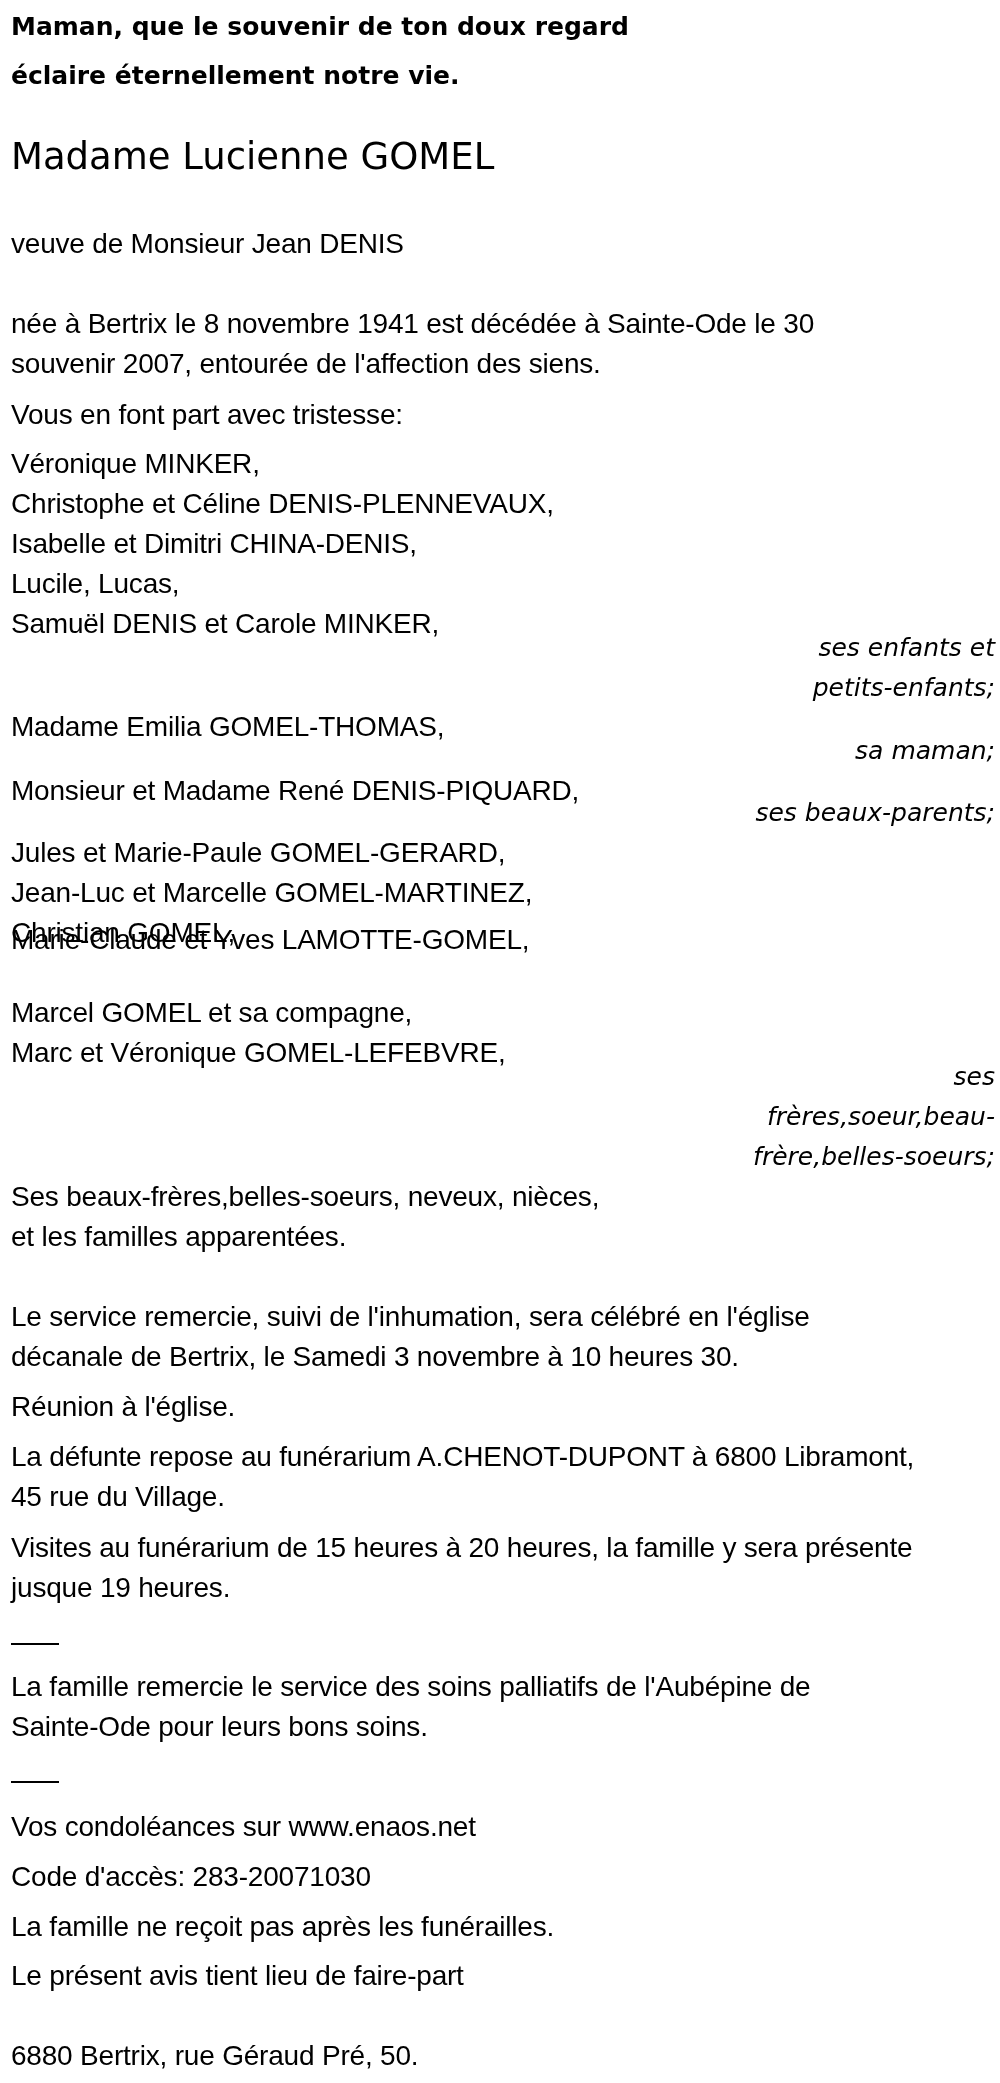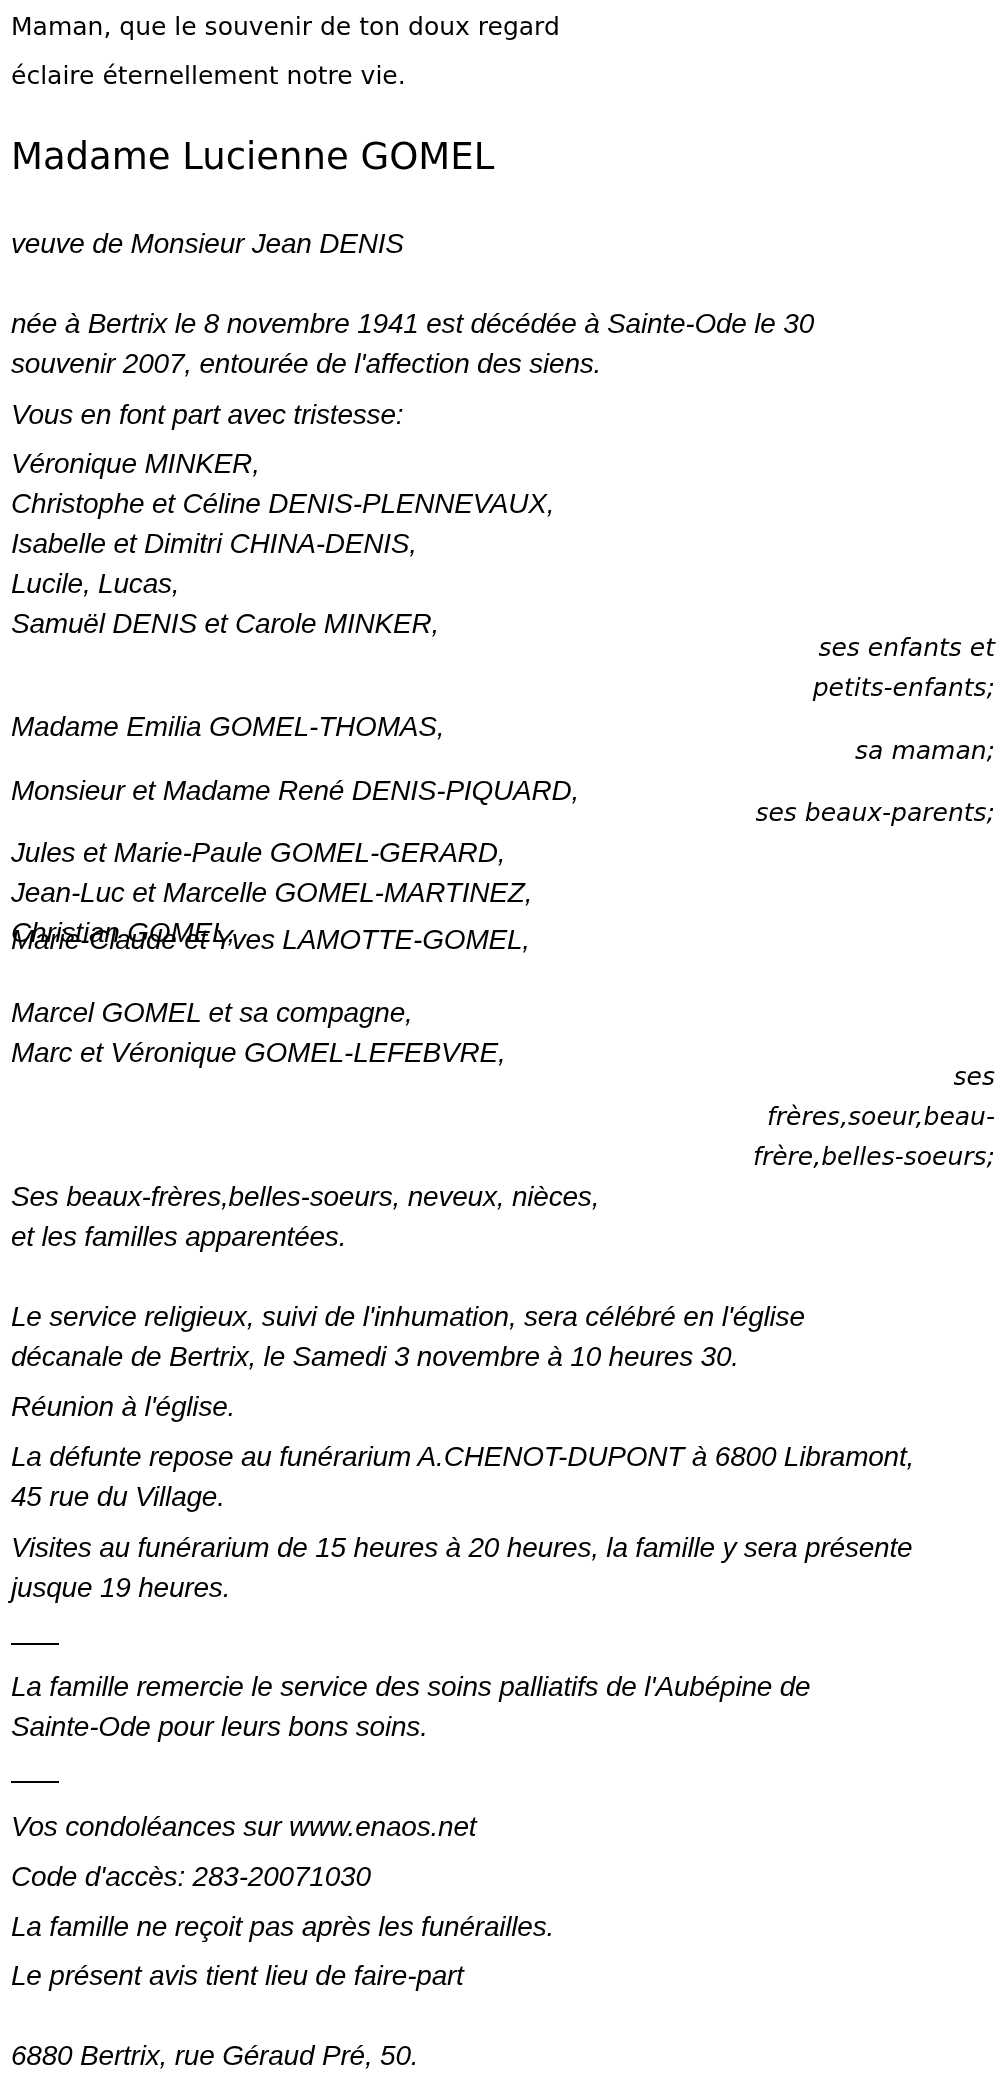--- a/index.html
+++ b/index.html
@@ -1,20 +1,20 @@
 <!DOCTYPE html>
 <html><head>
 <meta charset="utf-8">
 <style>
   html, body { margin: 0; padding: 0; background: #ffffff; }
   body { width: 1000px; height: 2083px; position: relative; overflow: hidden;
          font-family: "DejaVu Sans", sans-serif; color: #000; }
   .ln { position: absolute; left: 11px; white-space: nowrap; font-size: 26px; line-height: 40px; transform: translateY(-50%); }
-  .ln.cond { font-family: "Liberation Sans", sans-serif; font-size: 28px; letter-spacing: -0.2px; font-style: italic; }
-  .bold { font-weight: normal; font-family: "DejaVu Sans", sans-serif; font-size: 25px; }
+  .ln.cond { font-family: "Liberation Sans", sans-serif; font-size: 28px; letter-spacing: -0.2px; }
+  .bold { font-weight: bold; font-family: "DejaVu Sans", sans-serif; font-size: 25px; }
   .title { font-weight: normal; font-family: "DejaVu Sans", sans-serif; font-size: 37px; line-height: 50px; }
   .rt { position: absolute; right: 5px; white-space: nowrap; font-style: italic; font-size: 25px; line-height: 40px; transform: translateY(-50%); text-align: left; font-family: "DejaVu Sans", sans-serif; }
   .sep { position: absolute; left: 11px; width: 48px; height: 2px; background: #000; }
 </style>
 </head>
 <body>
 
 <div>
   <div class="ln bold" style="top:27px">Maman, que le souvenir de ton doux regard</div>
   <div class="ln bold" style="top:76px">éclaire éternellement notre vie.</div>
@@ -52,21 +52,21 @@
     <div class="ln cond" style="top:1013px">Marcel GOMEL et sa compagne,</div>
     <div class="ln cond" style="top:1053px">Marc et Véronique GOMEL-LEFEBVRE,</div>
   </div>
   <div class="rt" style="top:1077px">ses</div>
   <div class="rt" style="top:1117px">frères,soeur,beau-</div>
   <div class="rt" style="top:1157px">frère,belles-soeurs;</div>
 
   <div class="ln cond" style="top:1197px">Ses beaux-frères,belles-soeurs, neveux, nièces,</div>
   <div class="ln cond" style="top:1237px">et les familles apparentées.</div>
 
-  <div class="ln cond" style="top:1317px">Le service religieux, suivi de l'inhumation, sera célébré en l'église</div>
+  <div class="ln cond" style="top:1317px">Le service remercie, suivi de l'inhumation, sera célébré en l'église</div>
   <div class="ln cond" style="top:1357px">décanale de Bertrix, le Samedi 3 novembre à 10 heures 30.</div>
 
   <div class="ln cond" style="top:1407px">Réunion à l'église.</div>
 
   <div class="ln cond" style="top:1457px">La défunte repose au funérarium A.CHENOT-DUPONT à 6800 Libramont,</div>
   <div class="ln cond" style="top:1497px">45 rue du Village.</div>
 
   <div class="ln cond" style="top:1548px">Visites au funérarium de 15 heures à 20 heures, la famille y sera présente</div>
   <div class="ln cond" style="top:1588px">jusque 19 heures.</div>
 

